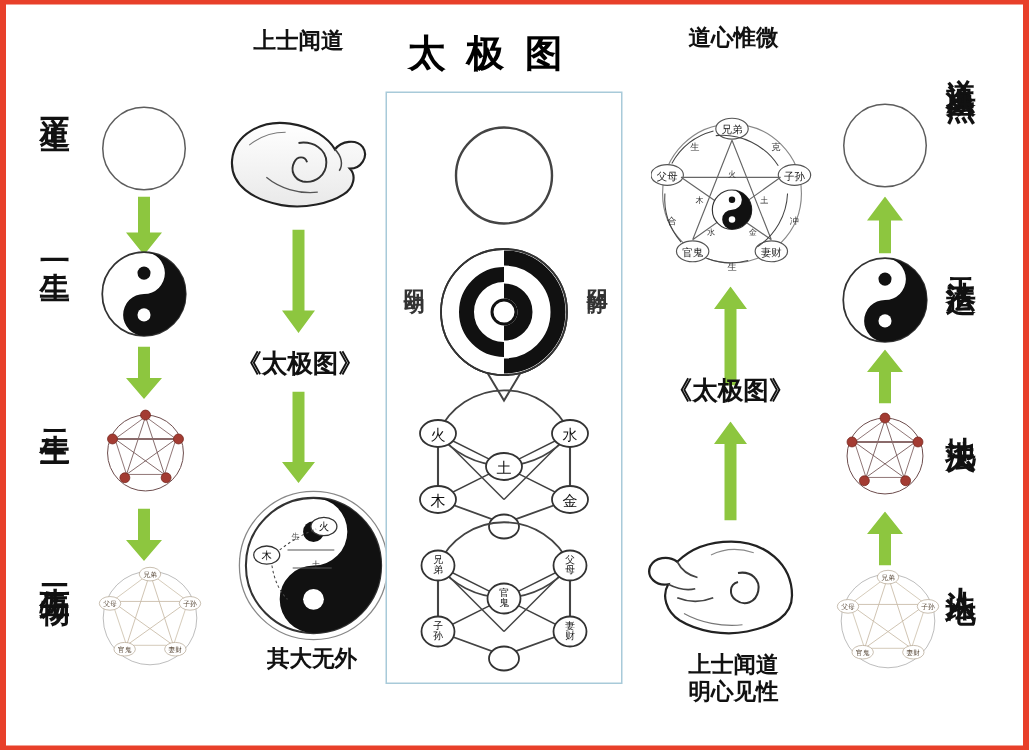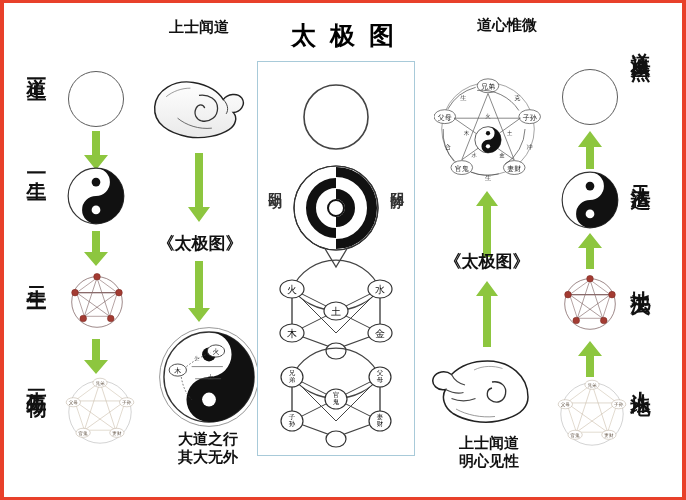--- a/index.html
+++ b/index.html
@@ -49,21 +49,21 @@
   }
 
   
   #centerframe{
     border:1.6px solid #a8cad9;
     background:#fff;
     box-sizing:border-box;
   }
 
   .titlebig{
-    font-weight:900;color:#000;letter-spacing:14px;white-space:nowrap;margin-left:19px;
+    font-weight:900;color:#000;letter-spacing:14px;white-space:nowrap;
   }
 
   svg{display:block;}
 </style>
 </head>
 <body>
 
 <div id="root">
 
   <div class="abs vtext" style="left:22px;top:60px;font-size:20px;">道生一</div>
@@ -185,21 +185,20 @@
       <text x="62" y="62" font-size="7" text-anchor="middle" fill="#333">土</text>
       <text x="46" y="40" font-size="6" text-anchor="middle" fill="#555">生</text>
       <path d="M34,48 C44,40 56,34 62,32" fill="none" stroke="#444" stroke-width="0.8" stroke-dasharray="2,2"></path>
       <path d="M28,60 C30,72 34,80 40,86" fill="none" stroke="#444" stroke-width="0.8" stroke-dasharray="2,2"></path>
       <path d="M40,48 L76,48" stroke="#555" stroke-width="0.8"></path>
       <path d="M44,62 L74,62" stroke="#555" stroke-width="0.8"></path>
     </svg>
   </div>
 
   <div class="abs htext" style="left:150px;top:428px;width:108px;font-size:15px;">
-    <div>大道之行</div>
     <div>其大无外</div>
   </div>
 
   <div class="abs titlebig" style="left:268px;top:16px;font-size:25px;">太极图</div>
 
   <div id="centerframe" class="abs" style="left:253px;top:58px;width:158px;height:395px;"></div>
 
   <div class="abs" style="left:263px;top:78px;">
     <svg width="138" height="368" viewBox="0 0 138 368">
 
@@ -295,21 +294,21 @@
         <circle cx="43" cy="43" r="6" fill="#fff"></circle>
       </g>
       <circle cx="43" cy="43" r="42" fill="none" stroke="#333" stroke-width="1.2"></circle>
       <circle cx="43" cy="43" r="8" fill="#fff" stroke="#111" stroke-width="2"></circle>
     </svg>
   </div>
 
   <div class="abs vtext" style="left:264px;top:178px;font-size:14px;color:#333;">阳动</div>
   <div class="abs vtext" style="left:386px;top:178px;font-size:14px;color:#333;">阴静</div>
 
-  <div class="abs htext" style="left:448px;top:14px;width:110px;font-size:15px;">
+  <div class="abs htext" style="left:430px;top:14px;width:110px;font-size:15px;">
     <div>道心惟微</div>
   </div>
 
   <div class="abs" style="left:430px;top:72px;">
     <svg width="108" height="108" viewBox="0 0 140 140">
       <circle cx="70" cy="70" r="60" fill="#fff" stroke="#888" stroke-width="1"></circle>
 
       <ellipse cx="70" cy="14" rx="14" ry="9" fill="#fff" stroke="#555" stroke-width="1"></ellipse>
       <text x="70" y="18" font-size="9" text-anchor="middle" fill="#222">兄弟</text>
       <ellipse cx="124" cy="54" rx="14" ry="9" fill="#fff" stroke="#555" stroke-width="1"></ellipse>

